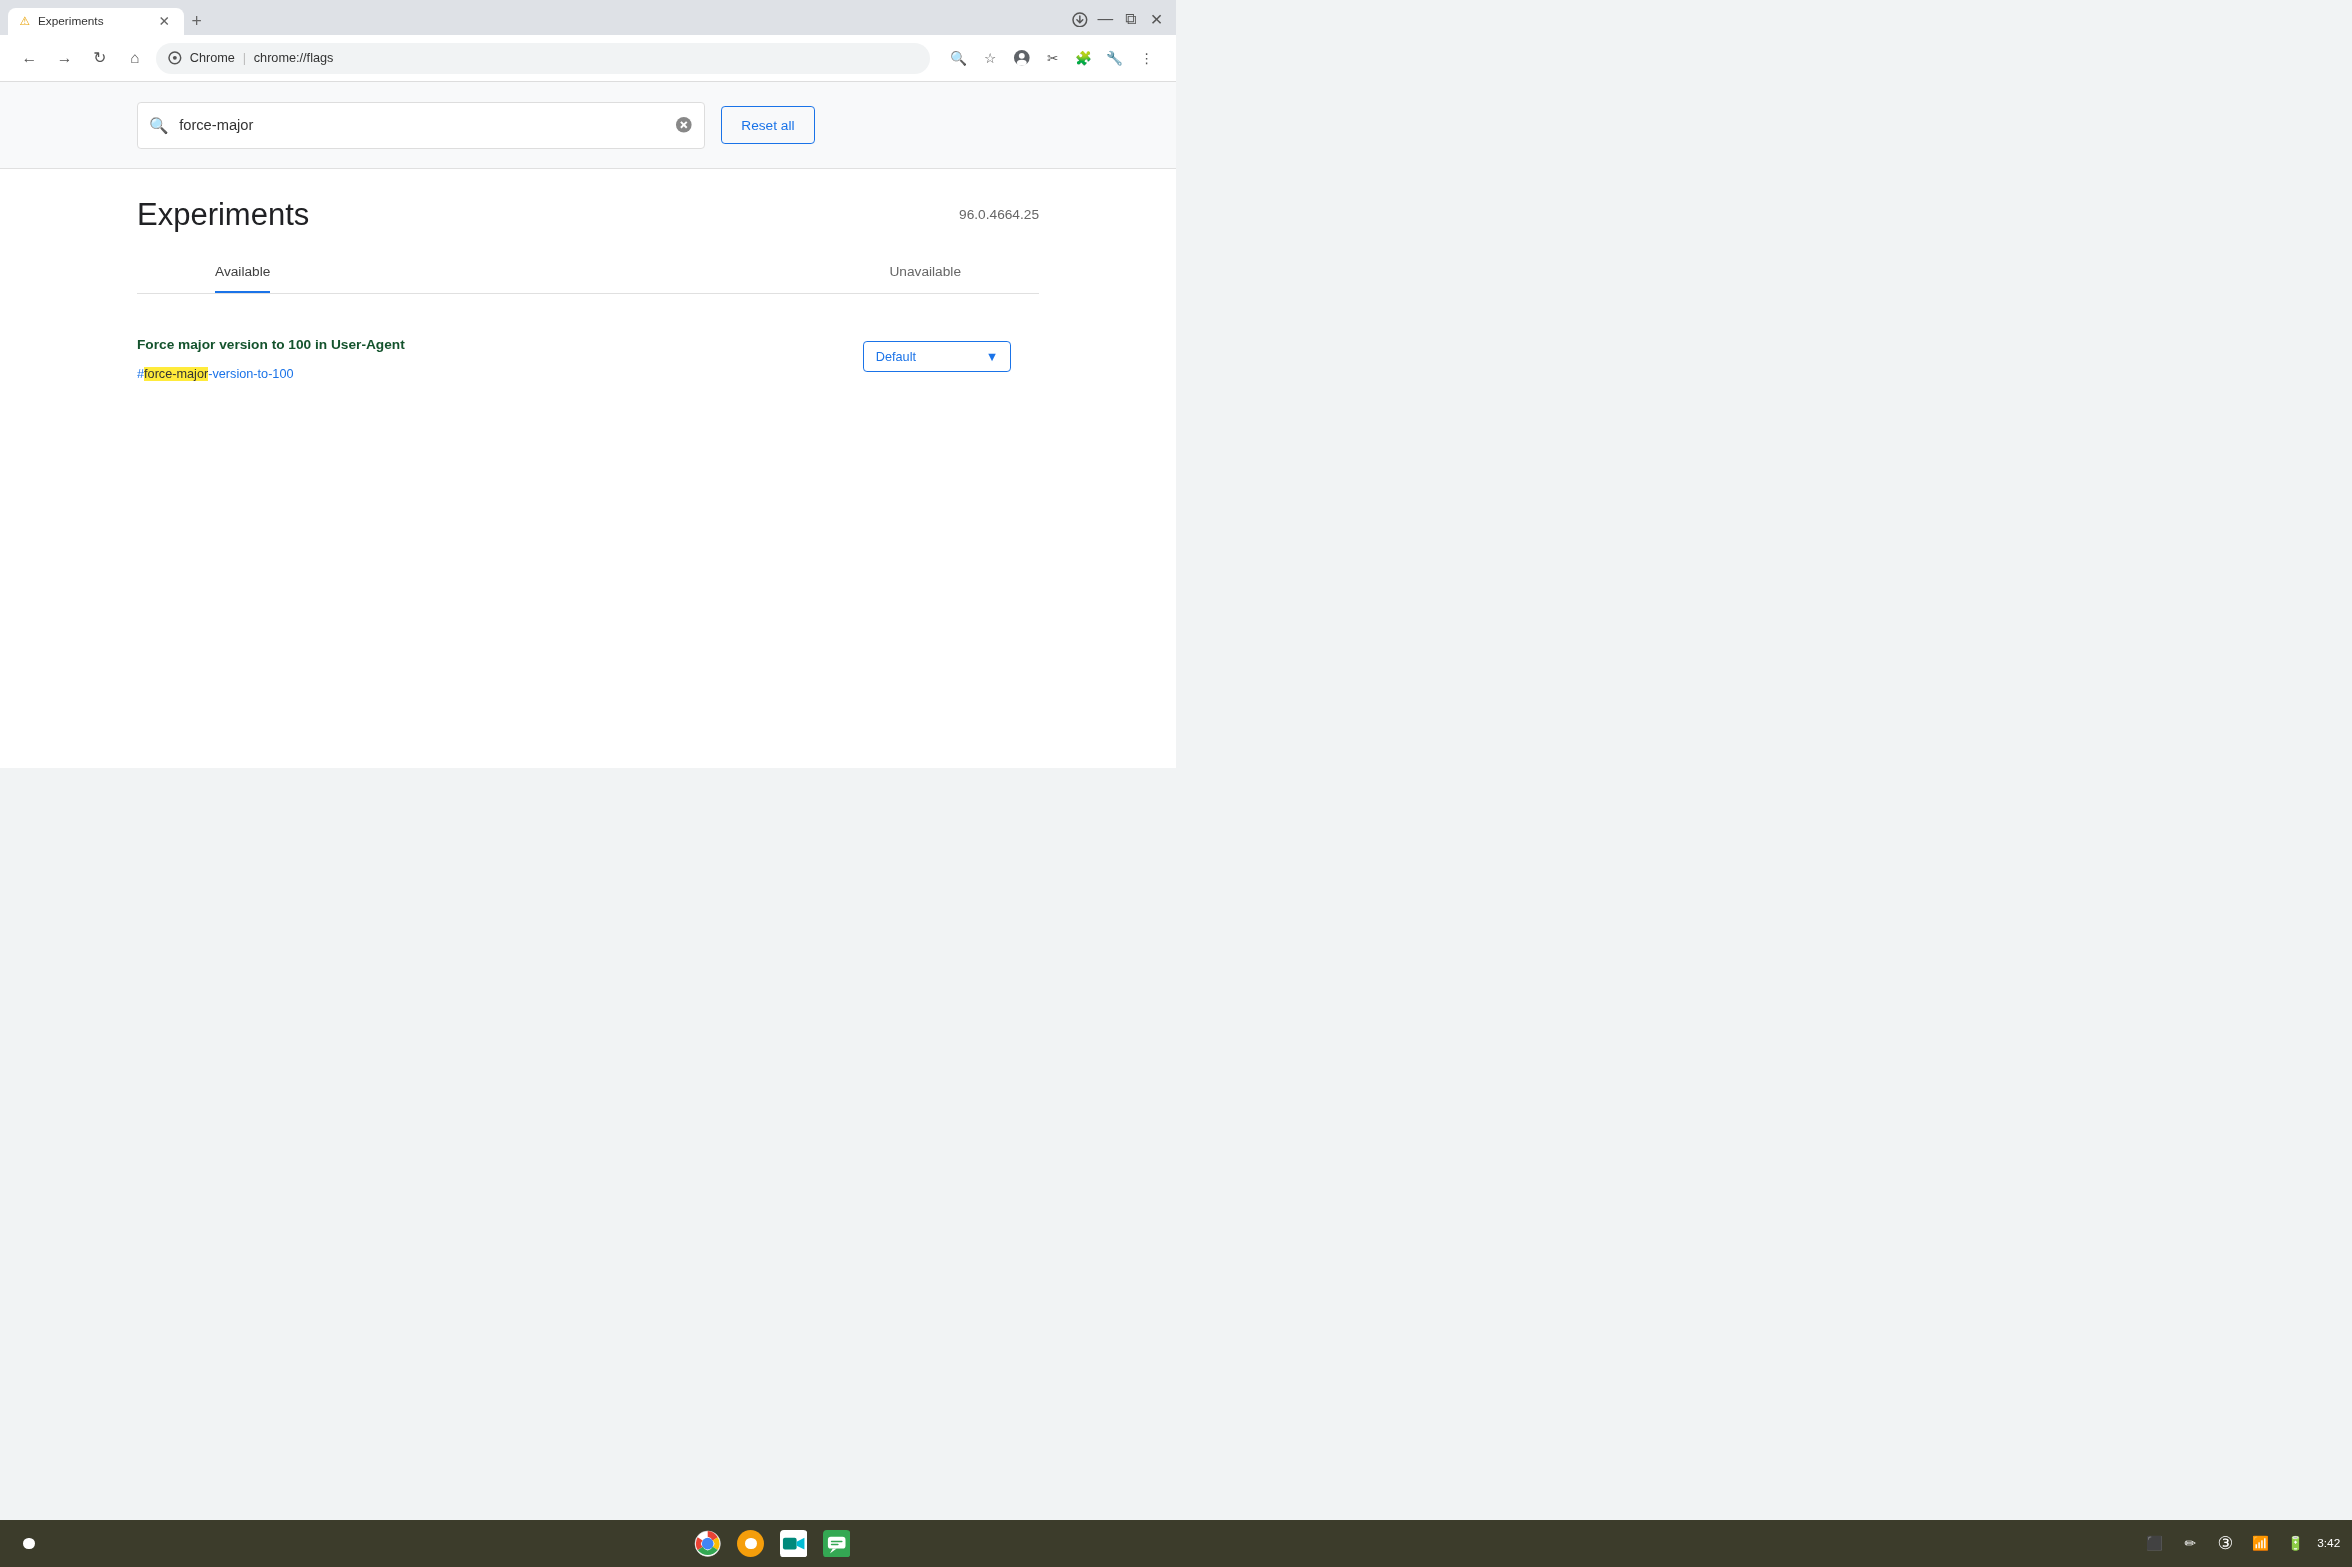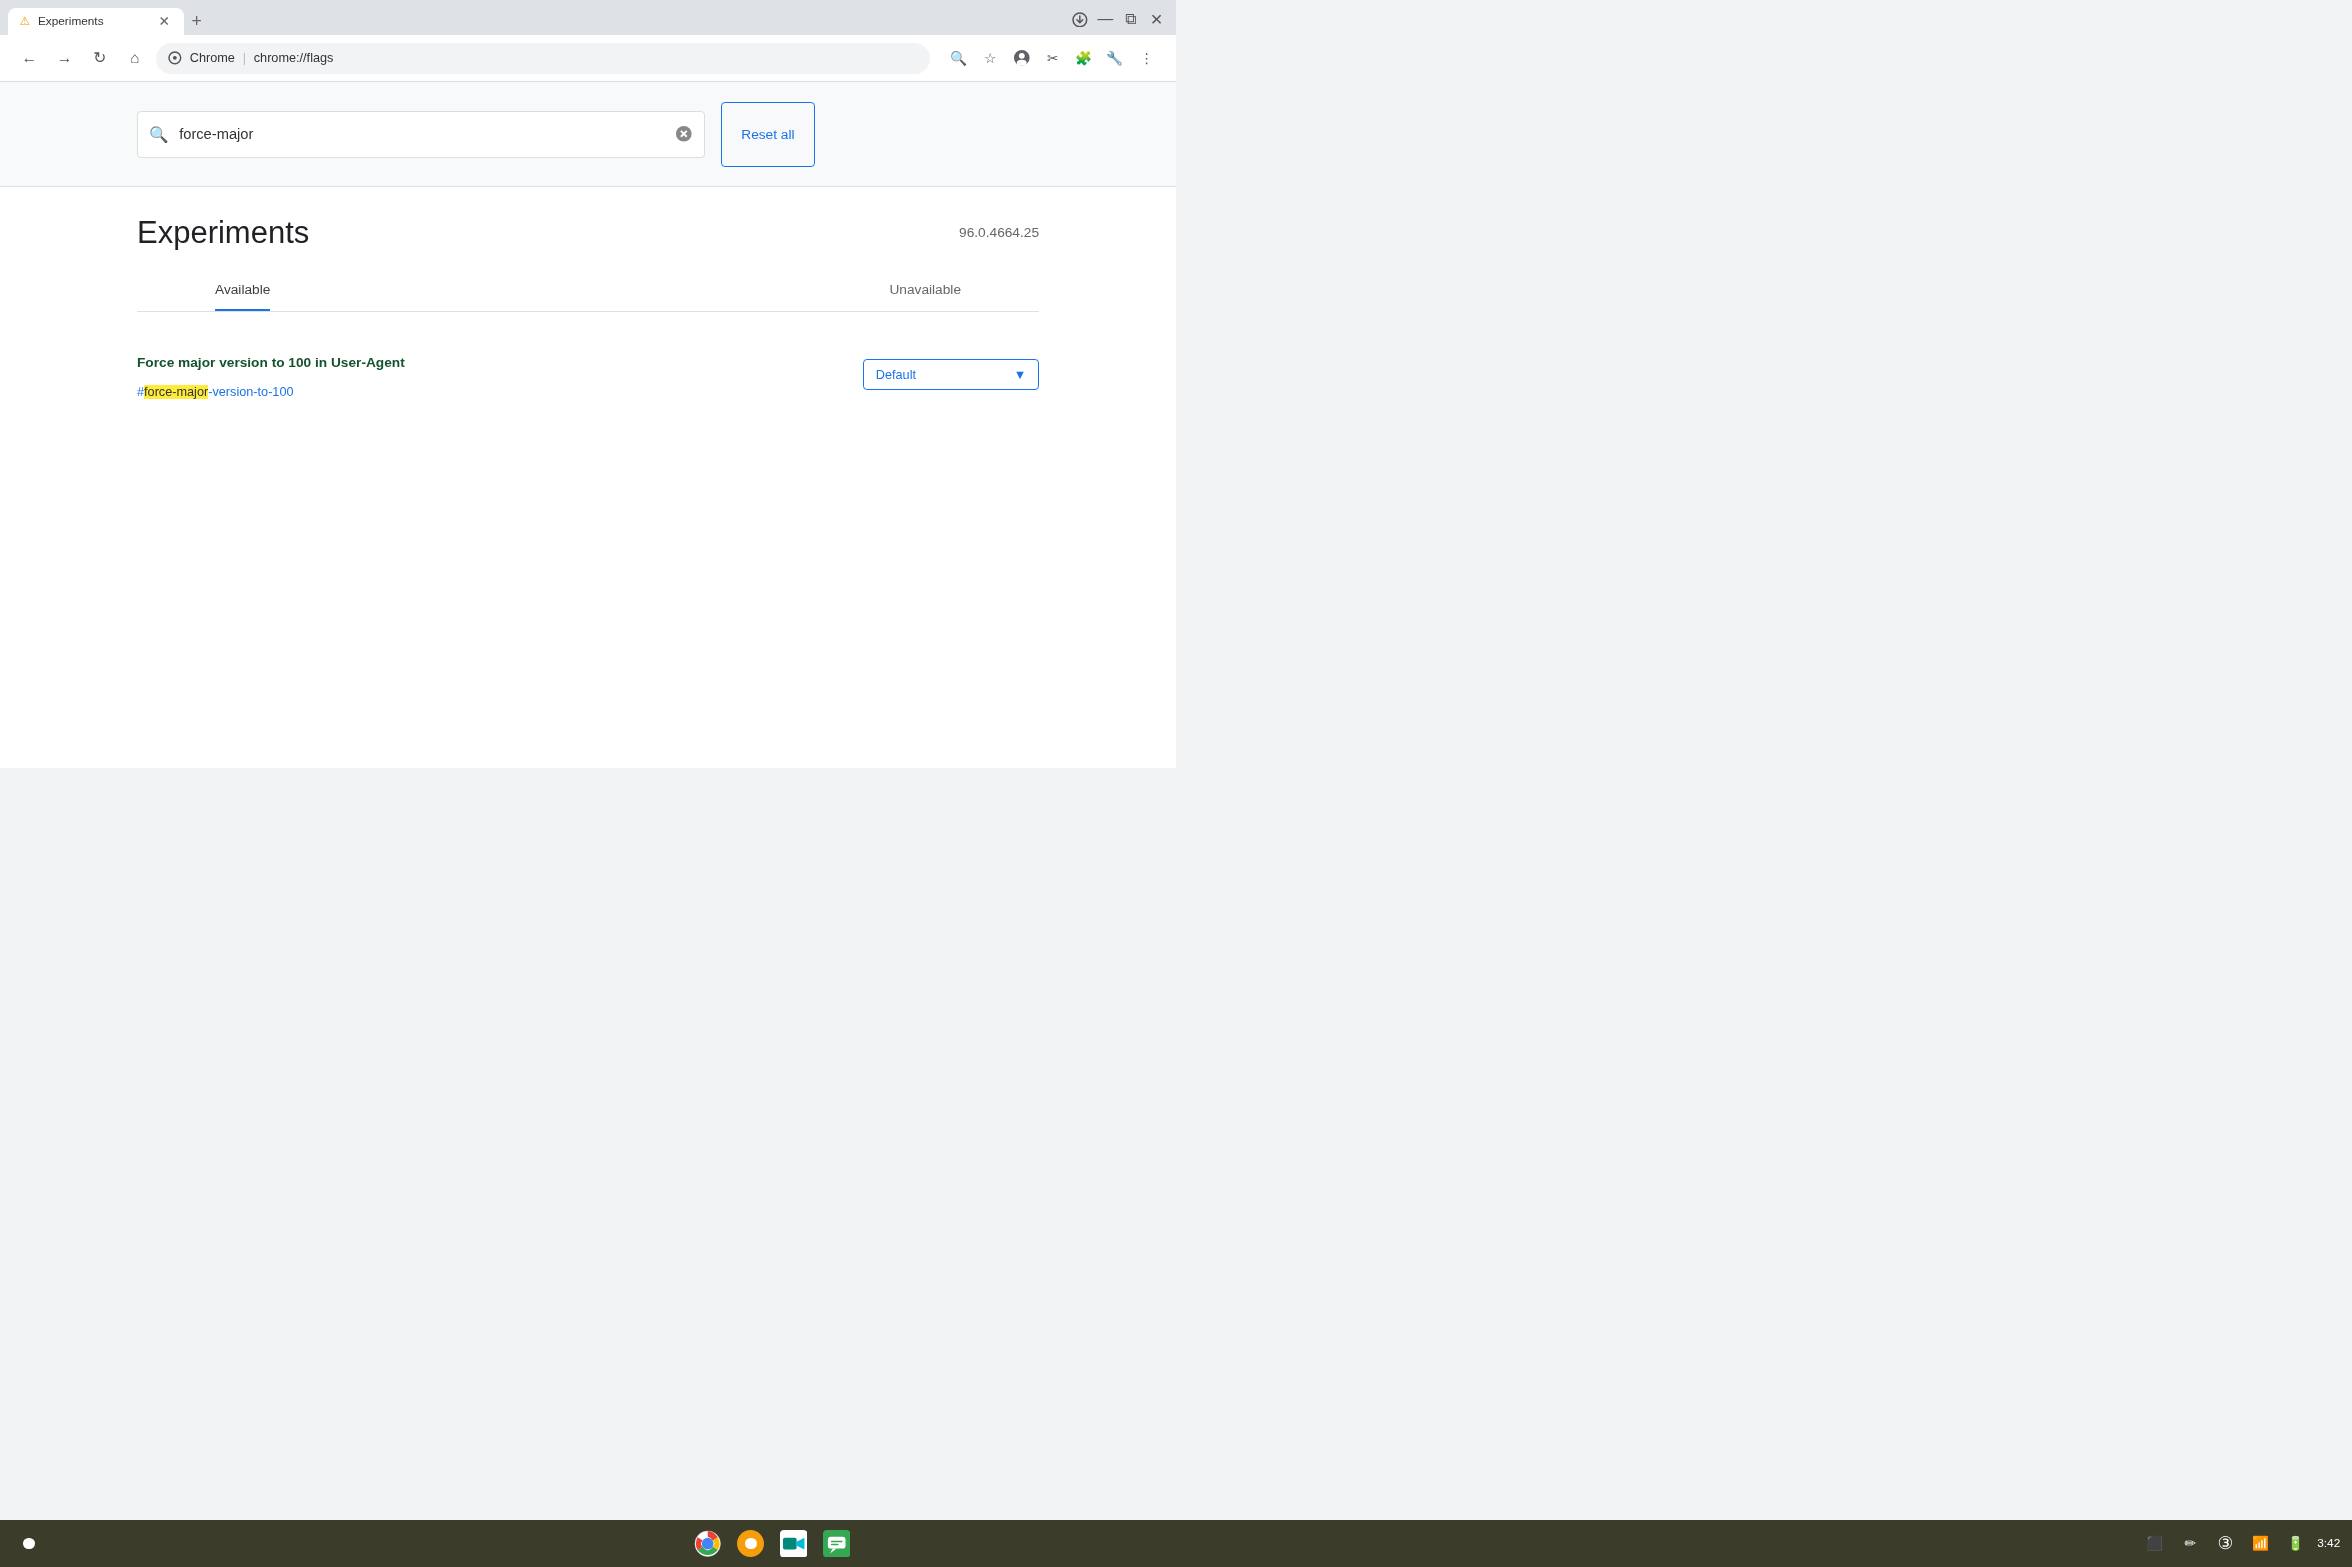--- a/index.html
+++ b/index.html
@@ -174,21 +174,21 @@
       align-items: center;
     }
     .reset-all-btn {
       background: none;
       border: 1px solid #1a73e8;
       color: #1a73e8;
       border-radius: 3.9px;
       padding: 7.8px 19.6px;
       font-size: 13.7px;
       cursor: pointer;
-      height: 65px;
+      height: 38px;
       white-space: nowrap;
     }
 
     
     .main-content {
       padding: 0 137px;
     }
 
     
     .experiments-header {
@@ -270,21 +270,21 @@
       border-radius: 3.9px;
       padding: 7.8px 11.8px;
       font-size: 12.7px;
       color: #1a73e8;
       cursor: pointer;
       display: flex;
       align-items: center;
       justify-content: space-between;
       gap: 7.8px;
       background: white;
-      width: 176px;
+      width: 148px;
     }
 
     
     .taskbar {
       position: fixed;
       bottom: 0;
       left: 0;
       right: 0;
       height: 47px;
       background: #3c3c2b;

